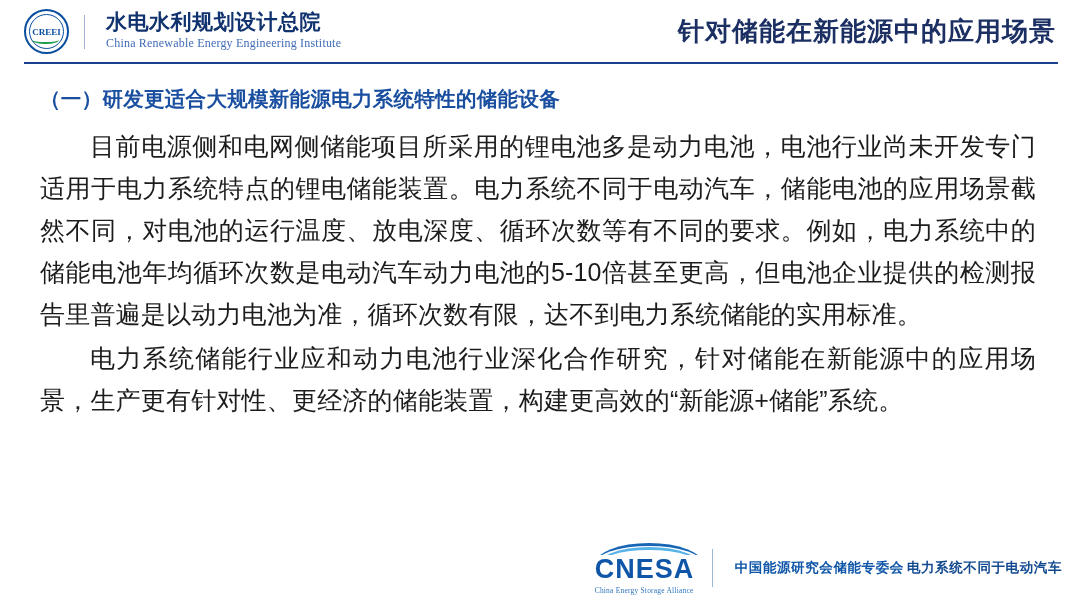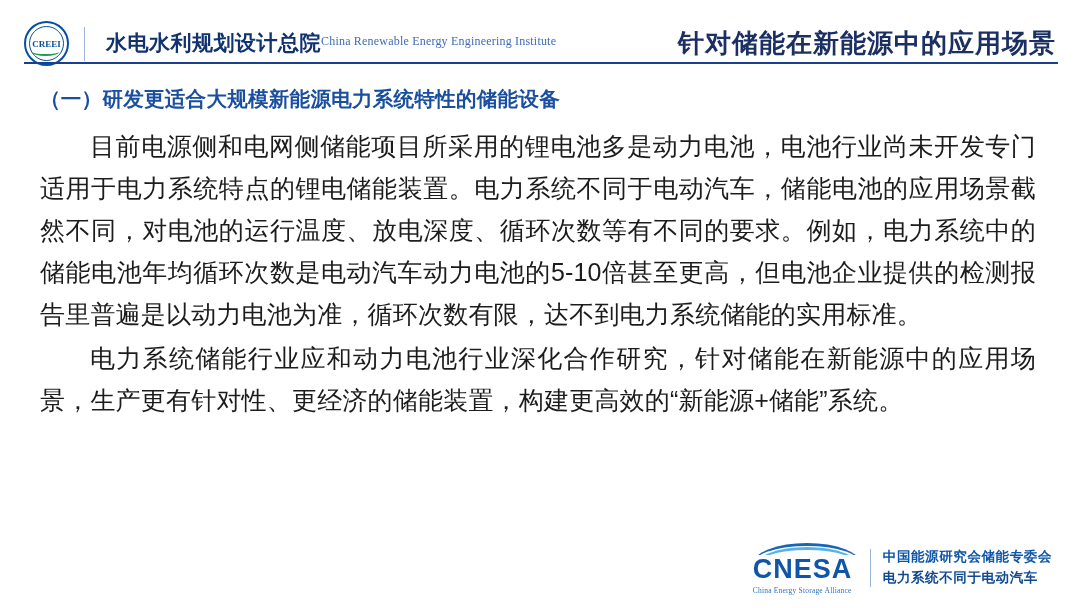--- a/index.html
+++ b/index.html
@@ -12,21 +12,21 @@
     background: #ffffff;
     font-family: "Liberation Sans", sans-serif;
     overflow: hidden;
     position: relative;
   }
 
   
   .header {
     position: absolute;
     left: 0;
-    top: 12px;
+    top: 0;
     width: 1080px;
     height: 63px;
     display: flex;
     align-items: center;
     box-sizing: border-box;
     padding: 0 18px 0 24px;
   }
   .header-rule {
     position: absolute;
     left: 24px;
@@ -70,21 +70,21 @@
     position: absolute;
     left: 6px;
     bottom: 8px;
     width: 27px;
     height: 6px;
     border-bottom: 2px solid #1a9c4a;
     border-radius: 0 0 50% 50%;
   }
   .logo-text {
     display: flex;
-    flex-direction: row;
+    flex-direction: column;
     justify-content: center;
     padding-left: 2px;
     border-left: 0;
   }
   .logo-cn {
     font-size: 21px;
     font-weight: bold;
     color: #10326e;
     letter-spacing: 0.5px;
     line-height: 1.05;
@@ -144,21 +144,21 @@
     letter-spacing: 0.2px;
     font-family: "Liberation Sans", sans-serif;
   }
   .para + .para {
     margin-top: 2px;
   }
 
   
   .footer {
     position: absolute;
-    right: 28px;
+    right: 18px;
     bottom: 14px;
     display: flex;
     align-items: center;
     gap: 10px;
   }
   .cnesa-block {
     display: flex;
     flex-direction: column;
     align-items: flex-start;
     line-height: 1;
@@ -196,23 +196,24 @@
     font-family: "Liberation Serif", serif;
   }
   .footer-divider {
     width: 1px;
     height: 38px;
     background: #9bb6d6;
     margin: 0 2px;
   }
   .footer-cn {
     display: flex;
-    flex-direction: column;
+    flex-direction: row;
     justify-content: space-between;
     gap: 3px;
+    margin-left: 10px;
   }
   .footer-cn div {
     font-size: 13.5px;
     font-weight: bold;
     color: #0f56a8;
     letter-spacing: 0.6px;
     white-space: nowrap;
   }
   .footer-cn div.line2 {
     color: #124a90;

